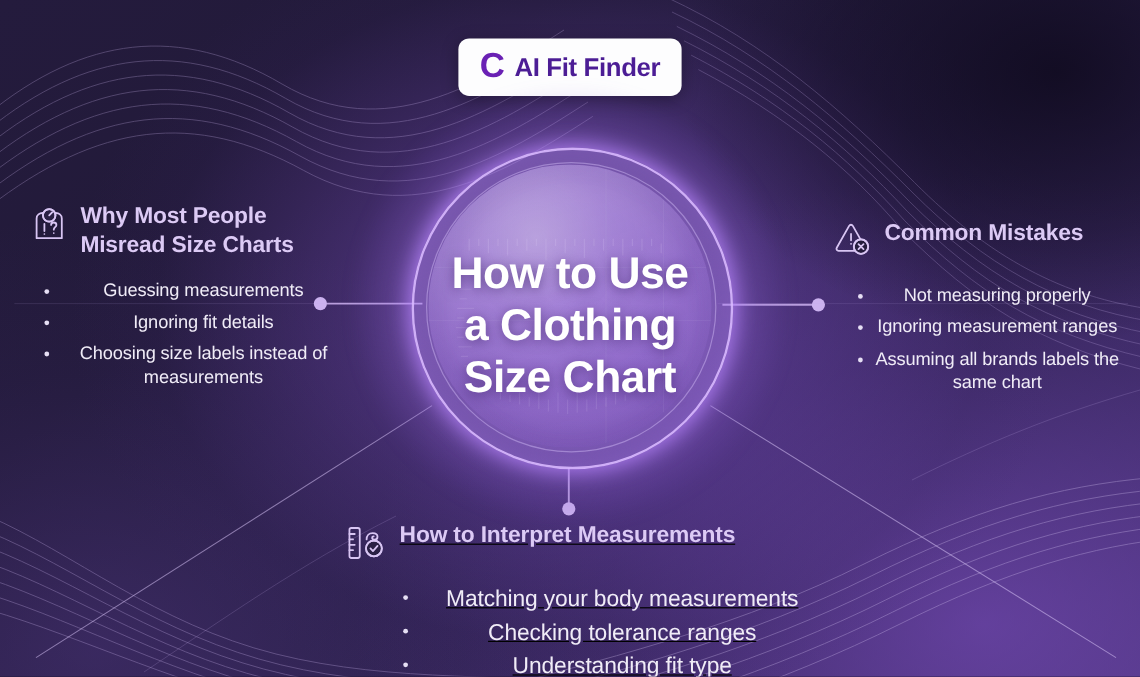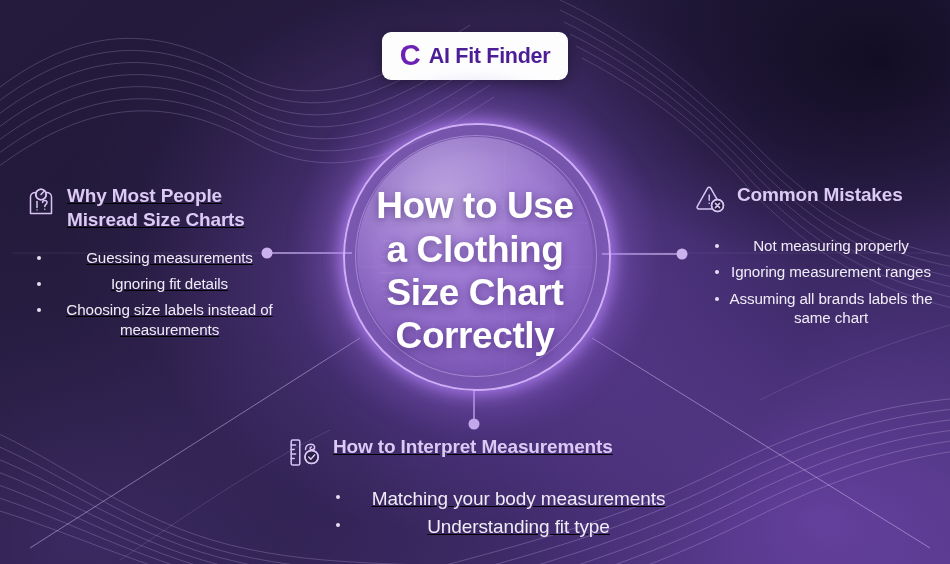--- a/index.html
+++ b/index.html
@@ -86,21 +86,21 @@
   .sec-list{list-style:none;margin:0;padding:0;}
   .sec-list li{
     position:relative;padding-left:16px;margin-bottom:7px;
     color:#f0ecf7;font-size:15.2px;line-height:1.27;letter-spacing:-0.1px;text-align:center;
   }
   .sec-list li:before{
     content:"";position:absolute;left:3px;top:8px;width:4px;height:4px;
     border-radius:50%;background:#e6dff4;
   }
 
-  #sec-left{left:24px;top:184px;width:265px;text-decoration:underline;}
+  #sec-left{left:24px;top:169px;width:265px;}
   #sec-left .sec-list{margin-top:15px;margin-left:10px;}
   #sec-left .sec-title{width:205px;}
 
   #sec-right{left:694px;top:183px;width:240px;}
   #sec-right .sec-list{margin-top:16px;margin-left:18px;}
 
   #sec-bottom{left:288px;top:435px;width:400px;text-decoration:underline;}
   #sec-bottom .sec-list{margin-top:13px;margin-left:45px;}
   #sec-bottom .sec-list li{margin-bottom:4px;font-size:19px;}
 </style>
@@ -229,21 +229,20 @@
           <line x1="196" y1="0" x2="196" y2="236"></line>
         </g>
       </svg>
     </div>
     <div class="sphere-ring-inner"></div>
     <div class="sphere-ring-outer"></div>
     <div class="sphere-title">
       <span>How to Use</span>
       <span>a Clothing</span>
       <span>Size Chart</span>
-      <span>Correctly</span>
     </div>
   </div>
 
   <div class="section" id="sec-left">
     <div class="sec-head">
       <span class="sec-icon">
         <svg width="34" height="34" viewBox="0 0 34 34" fill="none" stroke="#d8c5f3" stroke-width="1.5" stroke-linecap="round" stroke-linejoin="round">
           <path d="M6.5,28.5 L6.5,12 C6.5,9 9,7.5 11.5,7.5 L22.5,7.5 C25,7.5 27.5,9 27.5,12 L27.5,28.5 Z"></path>
           <circle cx="17" cy="9.5" r="5.2" fill="#2a2044"></circle>
           <circle cx="17" cy="9.5" r="5.2"></circle>
@@ -293,17 +292,18 @@
           <path d="M17.5,13.5 C17.5,10.5 19.5,8.2 22.5,8.2 C25,8.2 26.6,9.6 26.6,11.3 C26.6,12.8 25.4,13.8 24,13.8 C22.9,13.8 22.1,13.1 22.1,12.2 C22.1,11.4 22.7,10.9 23.4,10.9"></path>
           <circle cx="23.6" cy="21" r="6.6" fill="#2a2044"></circle>
           <circle cx="23.6" cy="21" r="6.6"></circle>
           <path d="M20.7,21 L22.8,23.2 L26.6,18.9"></path>
         </svg>
       </span>
       <div class="sec-title">How to Interpret Measurements</div>
     </div>
     <ul class="sec-list">
       <li>Matching your body measurements</li>
+      <li>Checking tolerance ranges</li>
       <li>Understanding fit type</li>
     </ul>
   </div>
 
 </div>
 
 </body></html>

